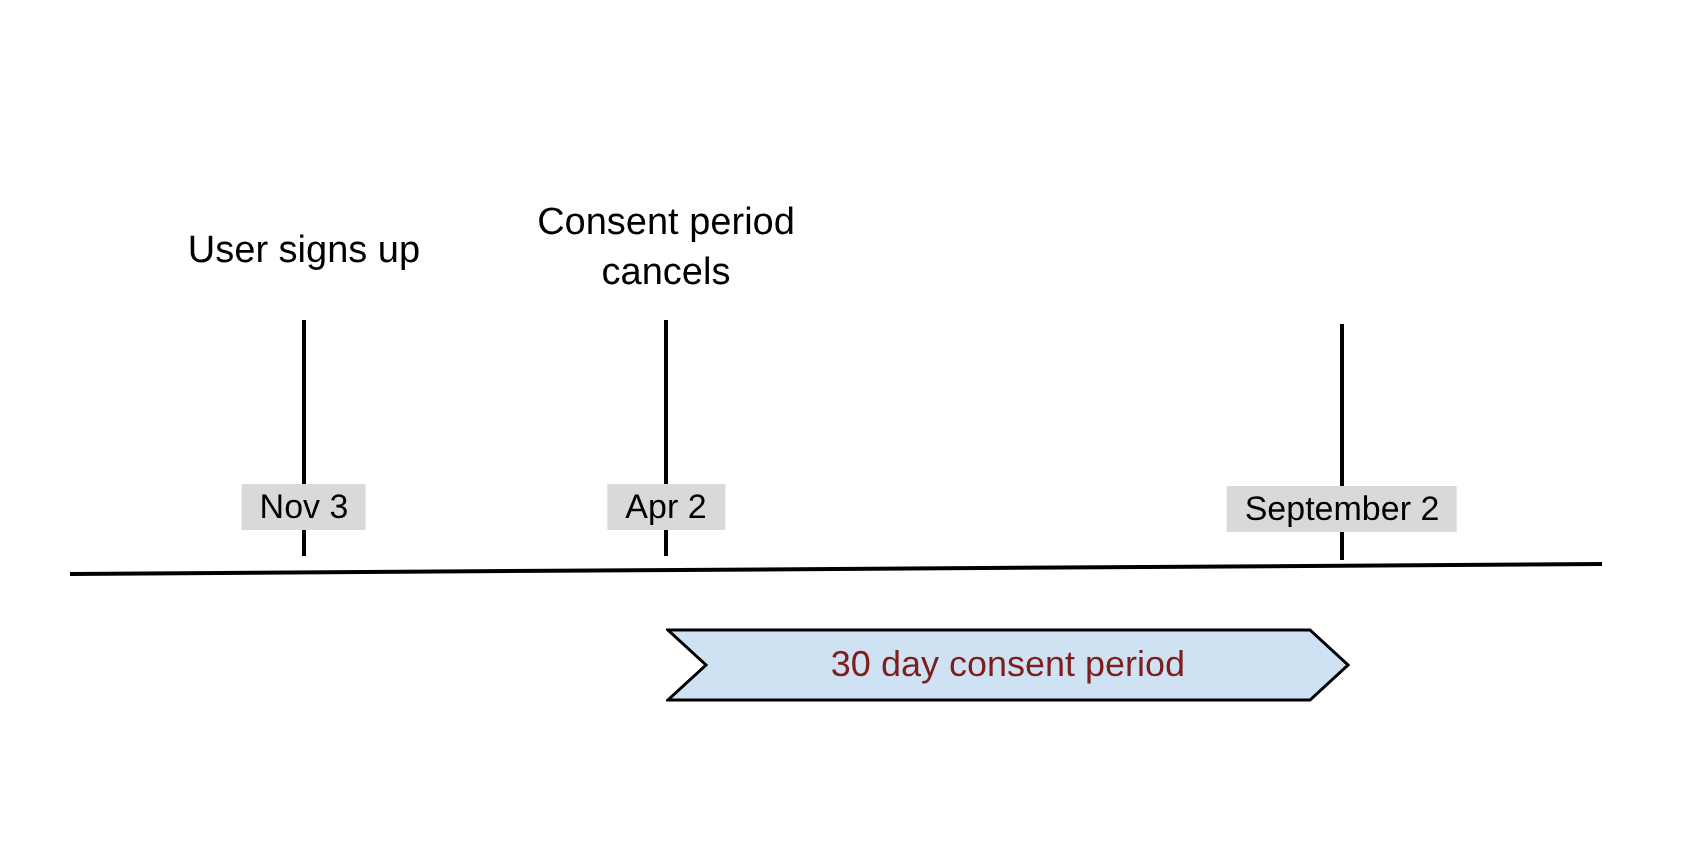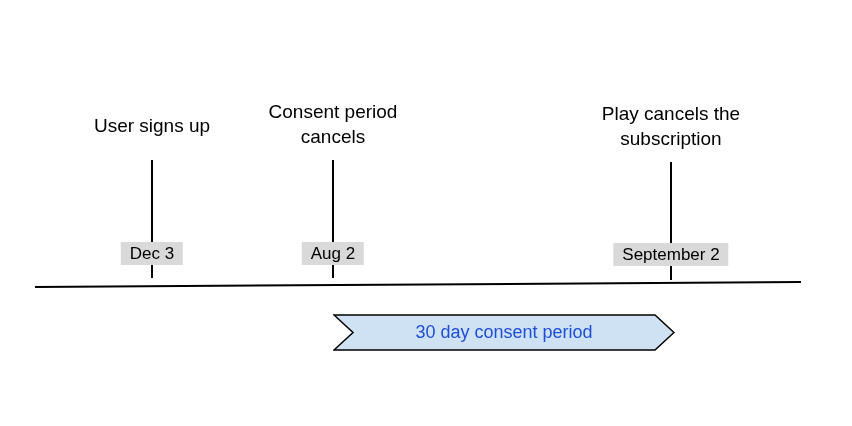--- a/index.html
+++ b/index.html
@@ -82,37 +82,36 @@
     stroke-linejoin: miter;
   }
   .banner-label {
     position: absolute;
     left: 0; top: 0;
     width: 342px; height: 37px;
     display: flex;
     align-items: center;
     justify-content: center;
     font-size: 18px;
-    color: #1d4ed8;
+    color: #7f1d1d;
   }
 </style>
 </head>
 <body>
 
 <div class="canvas">
 
   <div class="event-title e1">User signs up</div>
   <div class="tick t1"></div>
-  <div class="date-badge d1">Dec 3</div>
+  <div class="date-badge d1">Nov 3</div>
 
   <div class="event-title e2">Consent period cancels</div>
   <div class="tick t2"></div>
-  <div class="date-badge d2">Aug 2</div>
+  <div class="date-badge d2">Apr 2</div>
 
-  <div class="event-title e3">Play cancels the subscription</div>
   <div class="tick t3"></div>
   <div class="date-badge d3">September 2</div>
 
   <div class="timeline-axis"></div>
 
   <div class="banner">
     <svg viewBox="0 0 342 37" aria-hidden="true">
       <polygon points="1,1 322,1 341,18.5 322,36 1,36 20,18.5"></polygon>
     </svg>
     <div class="banner-label">30 day consent period</div>

